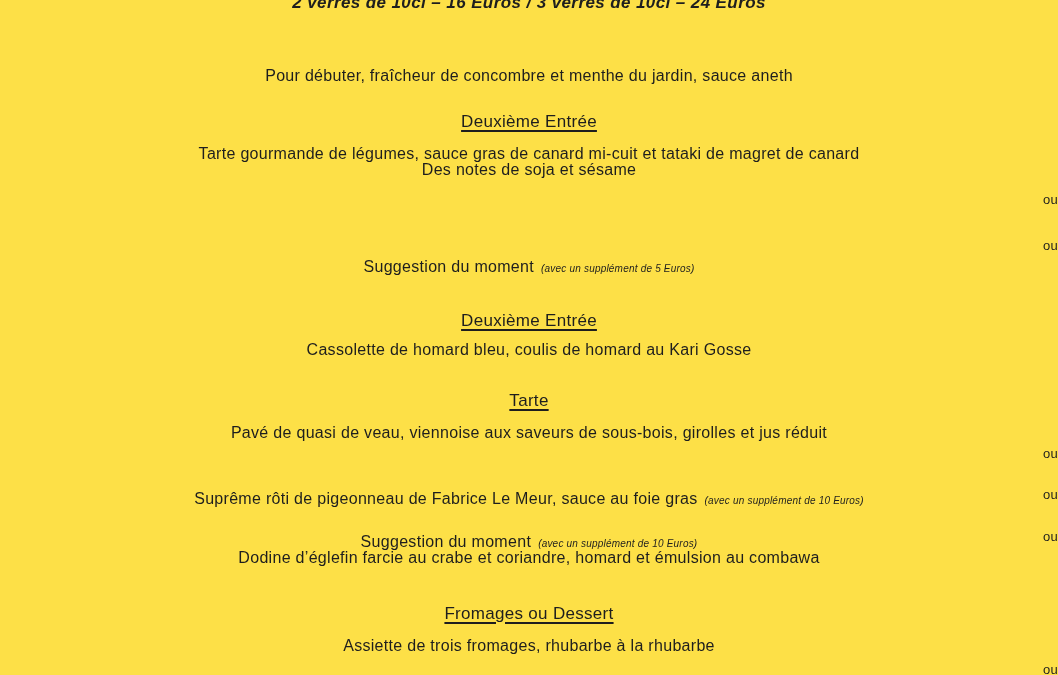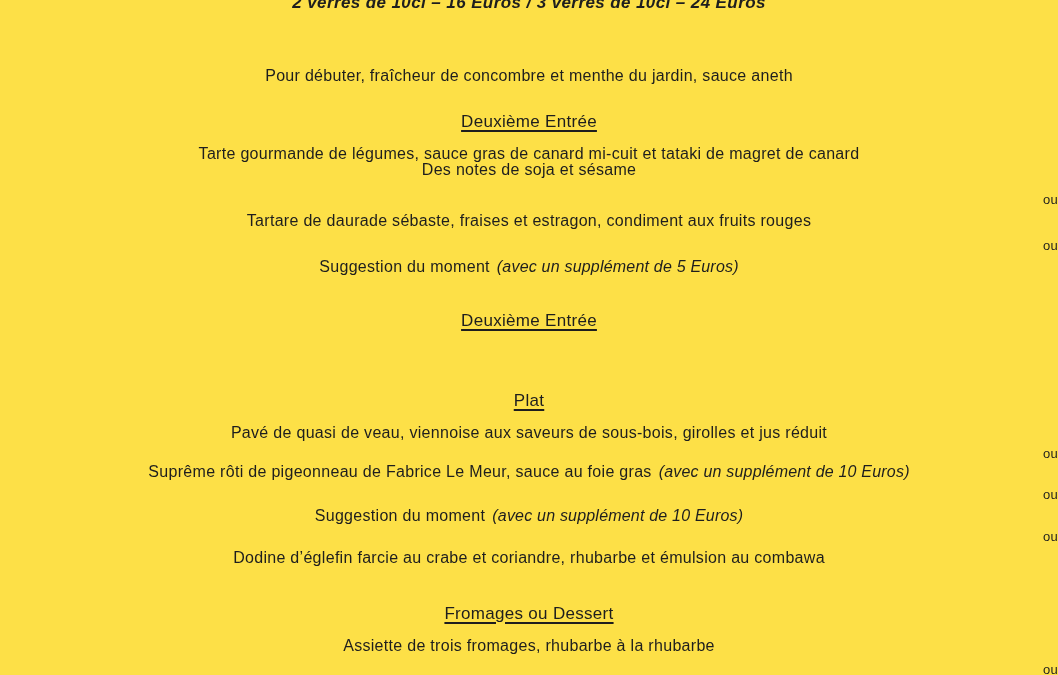--- a/index.html
+++ b/index.html
@@ -41,21 +41,21 @@
     text-underline-offset: 3px;
     text-decoration-thickness: 1.5px;
   }
   .sep {
     font-size: 13px;
     letter-spacing: 0.3px;
     text-align: right;
   }
   .note {
     font-style: italic;
-    font-size: 16px;
+    font-size: 10px;
     margin-left: 7px;
     letter-spacing: 0.2px;
   }
 </style>
 </head>
 <body>
 
 <div class="page">
 
   <div class="line wine-note" style="top:-7px">2 verres de 10cl – 16 Euros / 3 verres de 10cl – 24 Euros</div>
@@ -63,44 +63,44 @@
   <div class="line body-line" style="top:66px">Pour débuter, fraîcheur de concombre et menthe du jardin, sauce aneth</div>
 
   <div class="line heading" style="top:112px">Deuxième Entrée</div>
 
   <div class="line body-line" style="top:144px">Tarte gourmande de légumes, sauce gras de canard mi-cuit et tataki de magret de canard</div>
 
   <div class="line body-line" style="top:160px">Des notes de soja et sésame</div>
 
   <div class="line sep" style="top:190px">ou</div>
 
-  <div class="line body-line" style="top:211px">Tartare de daurade sébaste, fraises et estragon, condiment aux fruits rouges</div>
 
   <div class="line sep" style="top:236px">ou</div>
 
   <div class="line body-line" style="top:257px"><span>Suggestion du moment</span><span class="note">(avec un supplément de 5 Euros)</span></div>
 
   <div class="line heading" style="top:311px">Deuxième Entrée</div>
 
+  <div class="line body-line" style="top:340px">Cassolette de homard bleu, coulis de homard au Kari Gosse</div>
 
-  <div class="line heading" style="top:391px">Plat</div>
+  <div class="line heading" style="top:391px">Tarte</div>
 
   <div class="line body-line" style="top:423px">Pavé de quasi de veau, viennoise aux saveurs de sous-bois, girolles et jus réduit</div>
 
   <div class="line sep" style="top:444px">ou</div>
 
-  <div class="line body-line" style="top:462px"><span>Suprême rôti de pigeonneau de Fabrice Le Meur, sauce au foie gras</span><span class="note">(avec un supplément de 10 Euros)</span></div>
+  <div class="line body-line" style="top:489px"><span>Suprême rôti de pigeonneau de Fabrice Le Meur, sauce au foie gras</span><span class="note">(avec un supplément de 10 Euros)</span></div>
 
   <div class="line sep" style="top:485px">ou</div>
 
-  <div class="line body-line" style="top:506px"><span>Suggestion du moment</span><span class="note">(avec un supplément de 10 Euros)</span></div>
+  <div class="line body-line" style="top:532px"><span>Suggestion du moment</span><span class="note">(avec un supplément de 10 Euros)</span></div>
 
   <div class="line sep" style="top:527px">ou</div>
 
-  <div class="line body-line" style="top:548px">Dodine d’églefin farcie au crabe et coriandre, rhubarbe et émulsion au combawa</div>
+  <div class="line body-line" style="top:548px">Dodine d’églefin farcie au crabe et coriandre, homard et émulsion au combawa</div>
 
   <div class="line heading" style="top:604px">Fromages ou Dessert</div>
 
   <div class="line body-line" style="top:636px">Assiette de trois fromages, rhubarbe à la rhubarbe</div>
 
   <div class="line sep" style="top:660px">ou</div>
 
 </div>
 
 </body></html>

